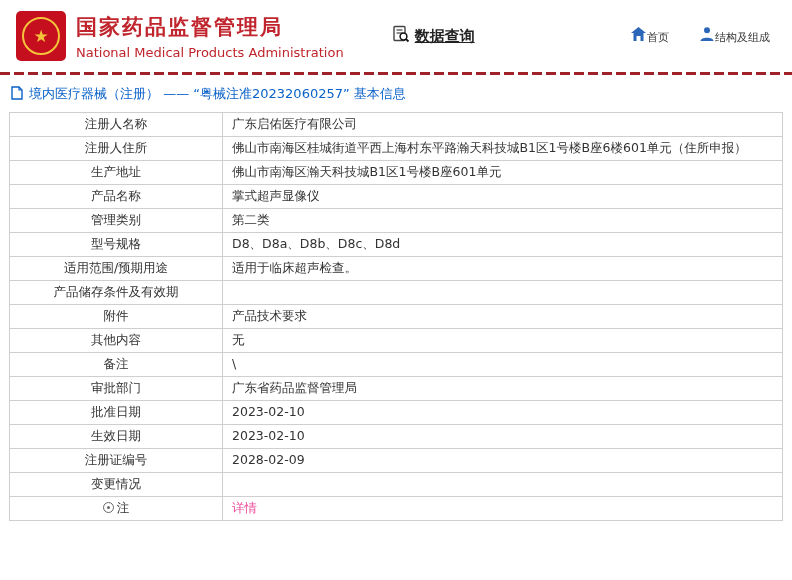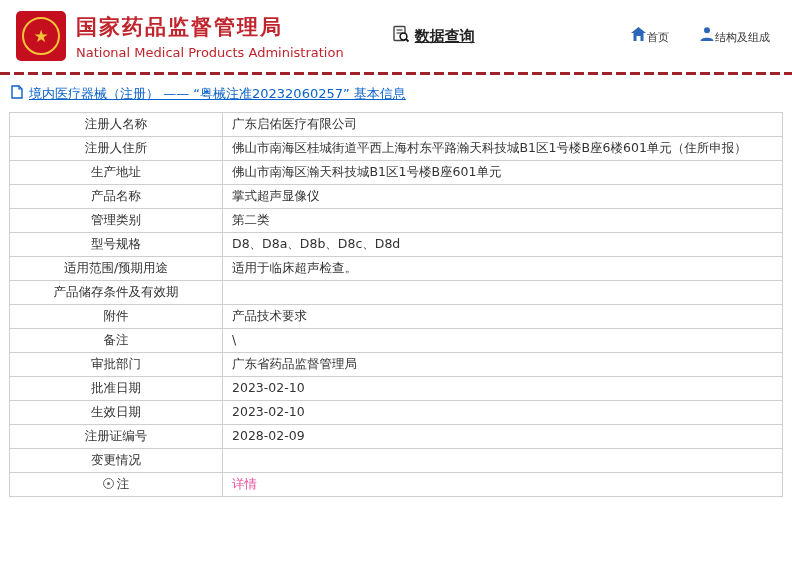--- a/index.html
+++ b/index.html
@@ -23,22 +23,22 @@
   .top-nav { margin-left:auto; display:flex; gap:30px; padding-right:6px; }
   .nav-item { display:flex; flex-direction:row; align-items:center; text-decoration:none;
               cursor:pointer; }
   .nav-item .nav-label { font-size:11px; color:#333; margin-top:3px; white-space:nowrap; }
 
   
   .red-divider { height:3px; margin:0;
      background-image:repeating-linear-gradient(to right,#9e2227 0,#9e2227 10px,transparent 10px,transparent 14px); }
 
   
-  .breadcrumb { display:flex; align-items:flex-start; gap:5px; padding:10px 10px 7px 10px;
-                color:#0a62c9; font-size:13px;text-decoration:underline; }
+  .breadcrumb { display:flex; align-items:flex-end; gap:5px; padding:10px 10px 7px 10px;
+                color:#0a62c9; font-size:13px; }
 
   
   table.info { width:774px; margin:2px auto 0 auto; border-collapse:collapse;
                font-size:12.5px; color:#333; table-layout:fixed; }
   table.info td { border:1px solid #cfcfcf; padding:3px 9px; height:24px;
                   line-height:1.35; vertical-align:middle; word-break:break-all; }
   td.label-cell { width:213px; text-align:center; color:#333; }
   td.value-cell { text-align:left; }
   td.value-cell a { color:#ec4899; text-decoration:none; cursor:pointer; }
   .label-icon { display:inline-block; width:11px; height:11px; border:1px solid #666;
@@ -138,20 +138,24 @@
       </tr>
       <tr>
         <td class="label-cell">产品储存条件及有效期</td>
         <td class="value-cell"></td>
       </tr>
       <tr>
         <td class="label-cell">附件</td>
         <td class="value-cell">产品技术要求</td>
       </tr>
       <tr>
+        <td class="label-cell">其他内容</td>
+        <td class="value-cell">无</td>
+      </tr>
+      <tr>
         <td class="label-cell">备注</td>
         <td class="value-cell">\</td>
       </tr>
       <tr>
         <td class="label-cell">审批部门</td>
         <td class="value-cell">广东省药品监督管理局</td>
       </tr>
       <tr>
         <td class="label-cell">批准日期</td>
         <td class="value-cell">2023-02-10</td>

